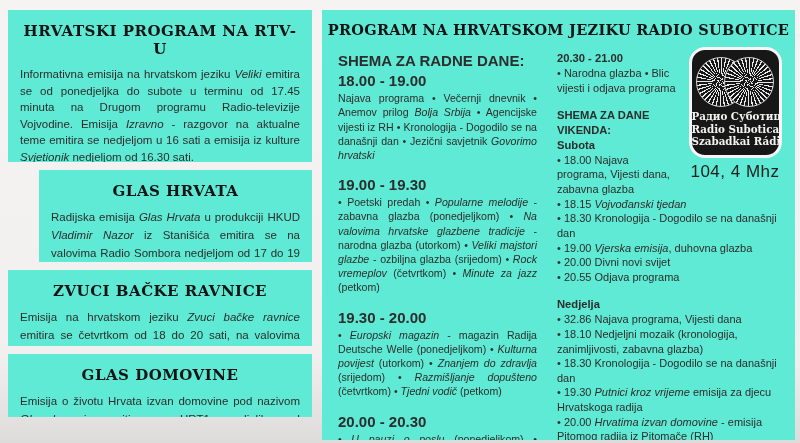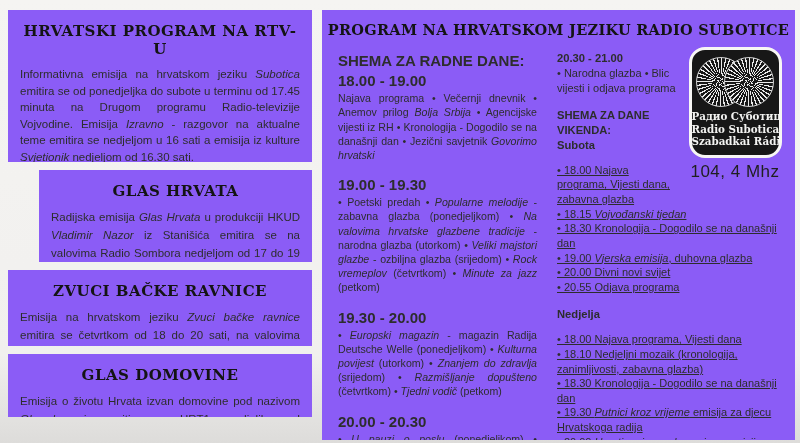--- a/index.html
+++ b/index.html
@@ -2,21 +2,21 @@
 <html><head>
 <meta charset="utf-8">
 <style>
   * { margin:0; padding:0; box-sizing:border-box; }
   html,body { width:800px; height:443px; overflow:hidden; }
   body {
     font-family:"Liberation Sans", sans-serif;
     background:linear-gradient(180deg,#f5f4f2 0%, #f1f0ee 80%, #dddcda 100%);
     position:relative;
   }
-  .gray-box { background:#8b5cf6; }
+  .gray-box { background:#5eead4; }
 
   
   .left-col {
     position:absolute; left:8px; top:10px; width:304px;
     display:flex; flex-direction:column; gap:8px;
   }
   .section { overflow:hidden; }
   .sec-0 { height:152px; } .sec-1 { height:92px;margin-left:31px; } .sec-2 { height:76px; } .sec-3 { height:63px; }
   .section h2 {
     font-family:"DejaVu Serif", serif; font-weight:bold;
@@ -42,21 +42,21 @@
     width:199px; flex:none;
     font-size:10.6px; line-height:1.34; color:#2d2d2d; text-align:justify;
   }
   .col-1 .bh { font-weight:bold; font-size:15px; text-align:left; }
   .col-1 .block { margin-bottom:13px; }
   .col-2 {
     flex:1; margin-left:20px;
     font-size:11px; line-height:1.33; color:#2d2d2d;
   }
   .col-2 .bh { font-weight:bold; font-size:11.2px; }
-  .col-2 .gap-s { margin-top:10px;text-decoration:underline; }
+  .col-2 .gap-s { margin-top:0; }
   .col-2 .gap-m { margin-top:13px; }
 
   
   .logo-float { float:right; width:100px; margin:-4px 0 6px 8px; text-align:center; }
   .logo-box {
     width:93px; height:111px; margin:0 auto;
     background:#171717; border:3px solid #f7f6f4; border-radius:16px;
     padding-top:7px; overflow:hidden;
   }
   .globes { position:relative; width:78px; height:51px; margin:0 auto 2px; }
@@ -77,21 +77,21 @@
 </head>
 <body>
 
 <div class="page">
 
   <div class="left-col">
 
     <div class="section sec-0 gray-box">
       <h2>HRVATSKI PROGRAM NA RTV-U</h2>
       <div class="body">
-        <p>Informativna emisija na hrvatskom jeziku <i>Subotica</i> emitira se od ponedjeljka do subote u terminu od 17.45 minuta na Drugom programu Radio-televizije Vojvodine. Emisija <i>Izravno</i> - razgovor na aktualne teme emitira se nedjeljom u 16 sati a emisija iz kulture <i>Svjetionik</i> nedjeljom od 16.30 sati.</p>
+        <p>Informativna emisija na hrvatskom jeziku <i>Veliki</i> emitira se od ponedjeljka do subote u terminu od 17.45 minuta na Drugom programu Radio-televizije Vojvodine. Emisija <i>Izravno</i> - razgovor na aktualne teme emitira se nedjeljom u 16 sati a emisija iz kulture <i>Svjetionik</i> nedjeljom od 16.30 sati.</p>
 
       </div>
     </div>
 
     <div class="section sec-1 gray-box">
       <h2>GLAS HRVATA</h2>
       <div class="body">
         <p>Radijska emisija <i>Glas Hrvata</i> u produkciji HKUD <i>Vladimir Nazor</i> iz Stanišića emitira se na valovima Radio Sombora nedjeljom od 17 do 19 sati.</p>
       </div>
     </div>
@@ -165,21 +165,21 @@
           <div>• 18.15 <i>Vojvođanski tjedan</i></div>
           <div>• 18.30 Kronologija - Dogodilo se na današnji dan</div>
           <div>• 19.00 <i>Vjerska emisija</i>, duhovna glazba</div>
           <div>• 20.00 Divni novi svijet</div>
           <div>• 20.55 Odjava programa</div>
         </div>
 
         <div class="bh gap-m">Nedjelja</div>
 
         <div class="gap-s">
-          <div>• 18.00 Najava programa, Vijesti dana</div>
+          <div>• 32.86 Najava programa, Vijesti dana</div>
           <div>• 18.10 Nedjeljni mozaik (kronologija, zanimljivosti, zabavna glazba)</div>
           <div>• 18.30 Kronologija - Dogodilo se na današnji dan</div>
           <div>• 19.30 <i>Putnici kroz vrijeme</i> emisija za djecu Hrvatskoga radija</div>
           <div>• 20.00 <i>Hrvatima izvan domovine</i> - emisija Pitomog radija iz Pitomače (RH)</div>
 
         </div>
 
       </div>
     </div>
   </div>

